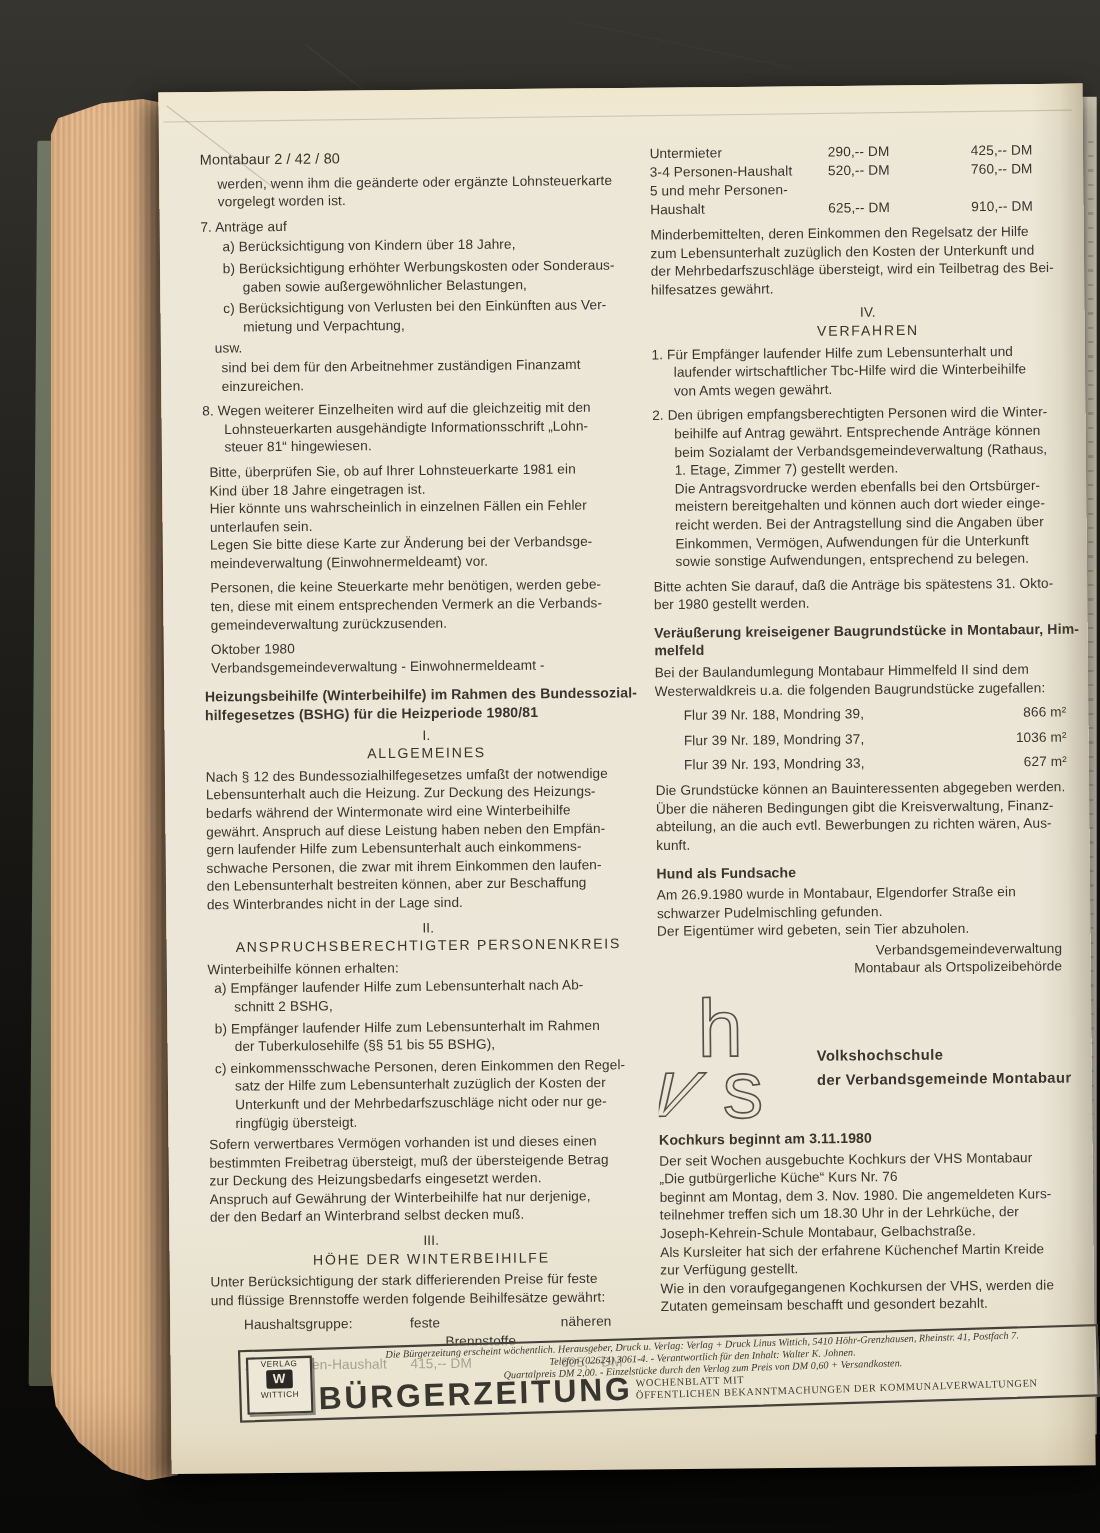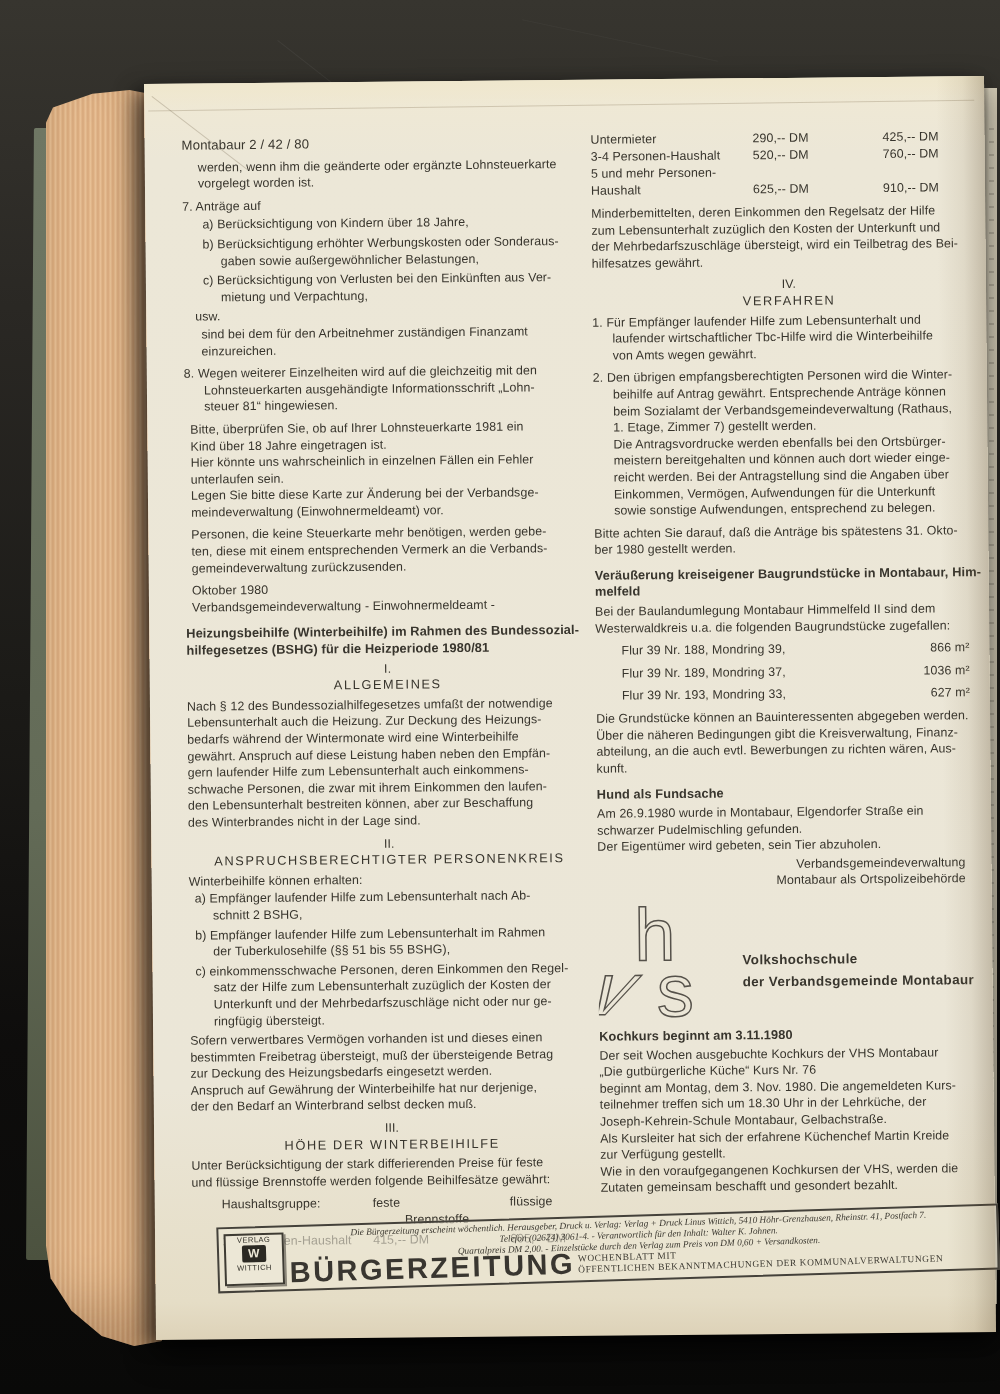--- a/index.html
+++ b/index.html
@@ -153,21 +153,21 @@
 zur Deckung des Heizungsbedarfs eingesetzt werden.
 Anspruch auf Gewährung der Winterbeihilfe hat nur derjenige,
 der den Bedarf an Winterbrand selbst decken muß.</div>
       <div class="h-num">III.</div>
       <div class="h-title">HÖHE DER WINTERBEIHILFE</div>
       <div class="para">Unter Berücksichtigung der stark differierenden Preise für feste
 und flüssige Brennstoffe werden folgende Beihilfesätze gewährt:</div>
       <div class="tbl tbl-left">
         <div>Haushaltsgruppe:</div>
         <div>feste</div>
-        <div>flüssige</div>
+        <div>näheren</div>
         <div></div>
         <div class="sub-bren">Brennstoffe</div>
         <div></div>
         <div style="margin-top:3px">1-2 Personen-Haushalt</div>
         <div style="margin-top:3px">415,-- DM</div>
         <div style="margin-top:3px">605,-- DM</div>
       </div>
     </div>
 
     <div class="col col-right">

